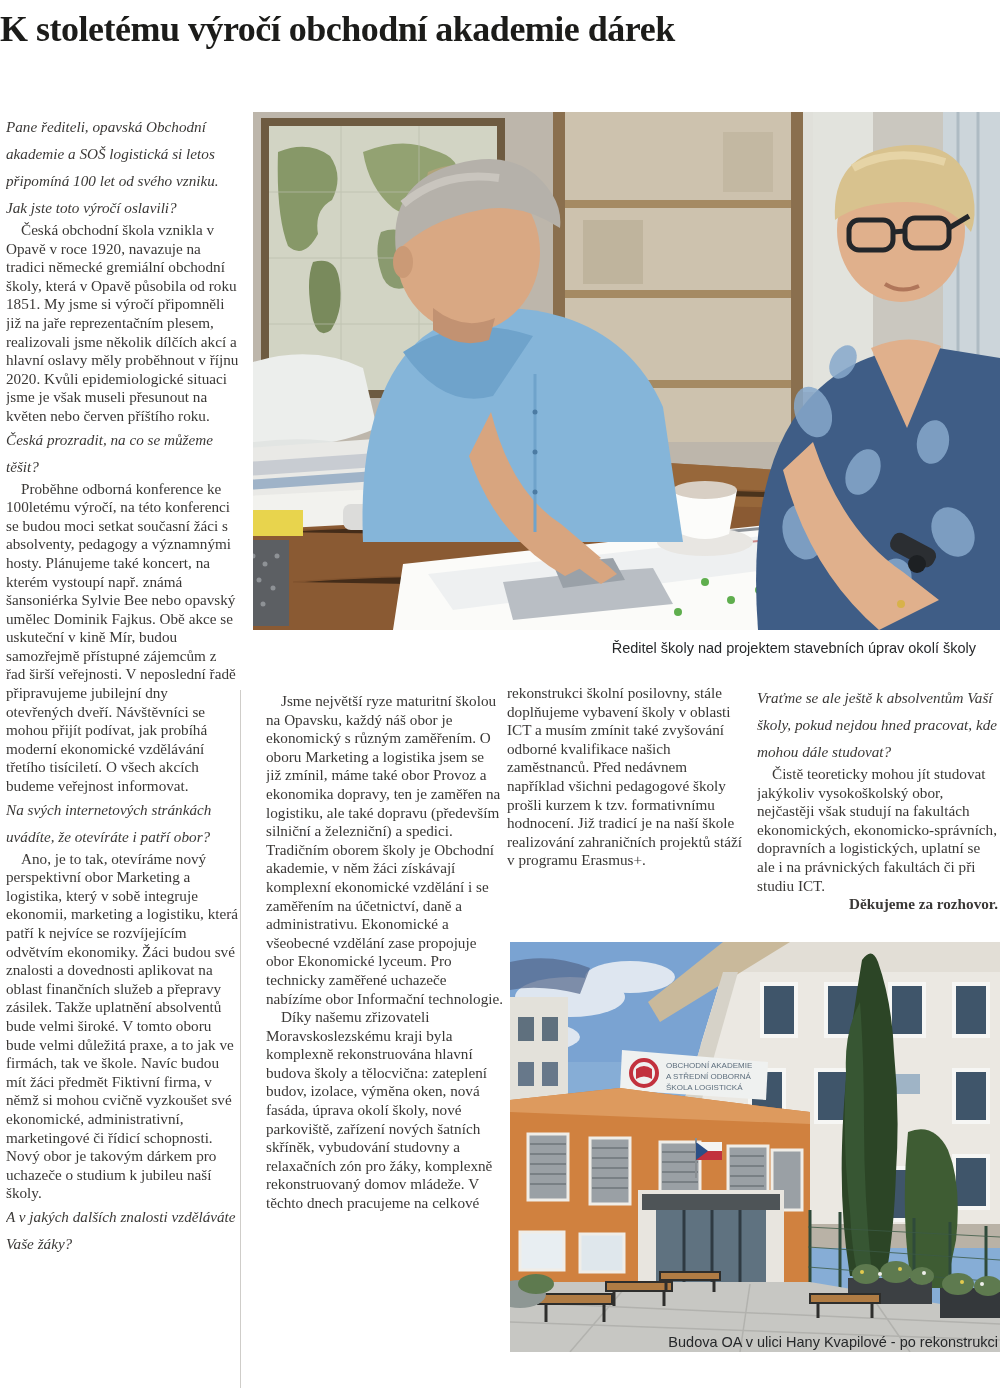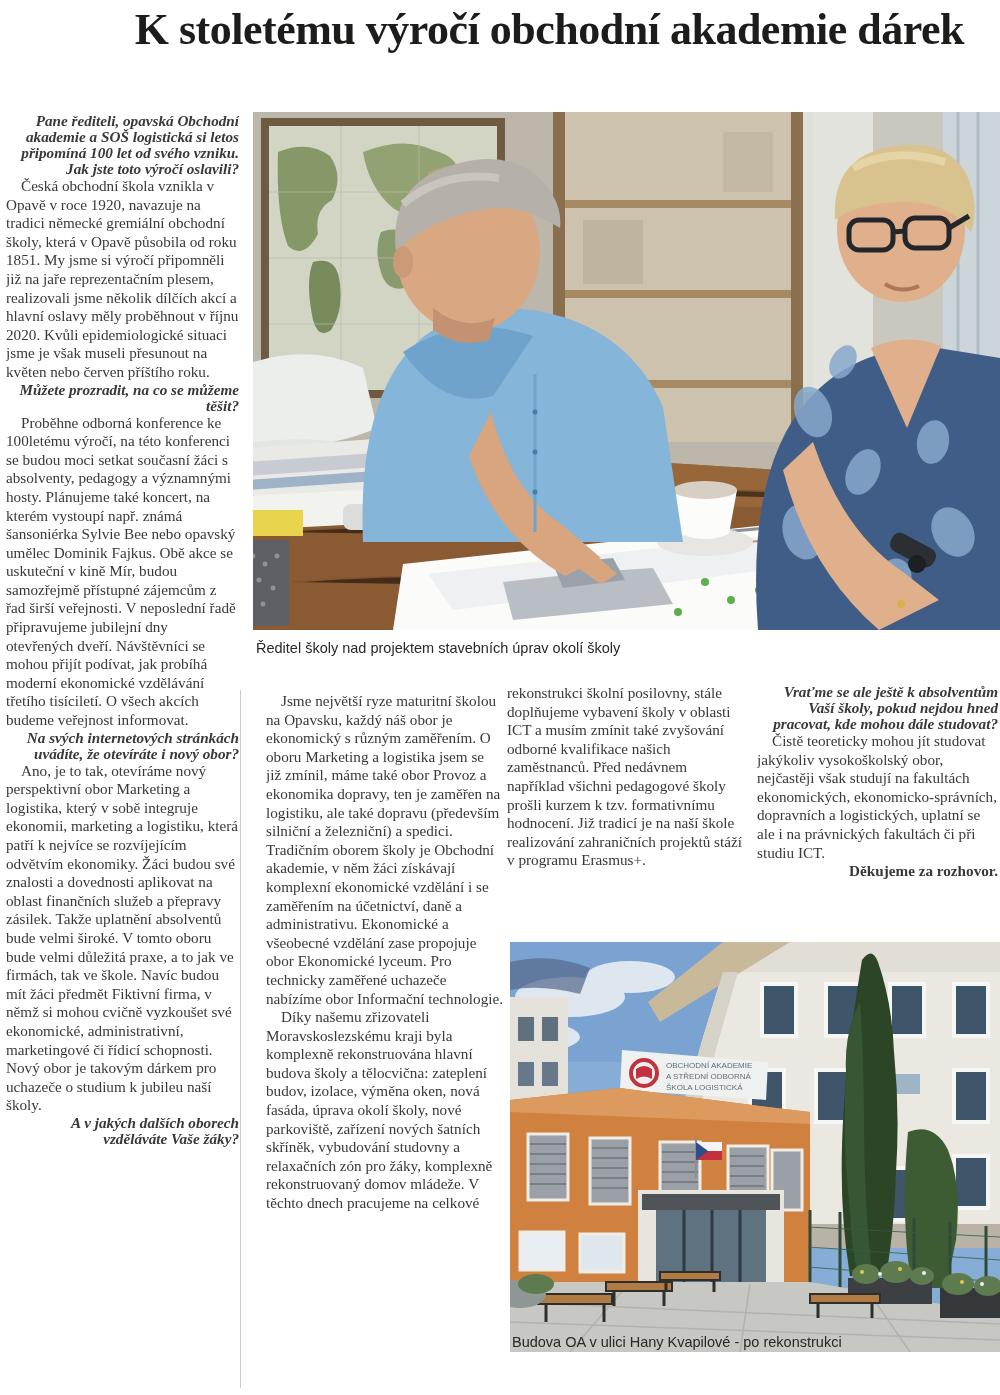--- a/index.html
+++ b/index.html
@@ -1,47 +1,47 @@
 <!DOCTYPE html>
 <html lang="cs"><head>
 <meta charset="utf-8">
 <style>
   html,body{margin:0;padding:0;background:#ffffff;}
   .page{position:relative;width:1000px;height:1395px;background:#ffffff;overflow:hidden;
         font-family:"Liberation Serif",serif;color:#3a3836;}
-  .headline{position:absolute;left:0;top:6px;width:964px;text-align:right;
-            font-weight:700;font-size:44px;line-height:47px;letter-spacing:-0.5px;color:#1c1c1a;}
+  .headline{position:absolute;left:0;top:6px;width:964px;text-align:left;
+            font-weight:700;font-size:36px;line-height:47px;letter-spacing:-0.5px;color:#1c1c1a;}
   .col{position:absolute;font-size:15.2px;line-height:18.6px;overflow:hidden;text-align:left;}
   .col p{margin:0 0 0 0;}
   .para{text-indent:15px;}
-  .q{font-weight:700;font-style:italic;margin:10px 0 2px 0;line-height:16px;text-align:right;}
+  .q{font-weight:400;font-style:italic;margin:10px 0 2px 0;line-height:27px;}
   .col .q:first-child{margin-top:0;}
   .closing{font-weight:700;text-align:right;margin-top:1px;}
-  .caption{position:absolute;font-family:"Liberation Sans",sans-serif;font-size:14.5px;color:#26282a;}
+  .caption{position:absolute;font-family:"Liberation Sans",sans-serif;font-size:14.5px;color:#26282a;text-align:right;}
   .photo{position:absolute;overflow:hidden;background:#b9b3a9;}
   .vrule{position:absolute;width:1px;background:#cfcdc9;}
   svg{display:block;}
 </style>
 </head>
 <body>
 
 <div class="page">
 
   <div class="headline">
     <div>K stoletému výročí obchodní akademie dárek</div>
   </div>
 
   <div class="col" style="left:6px;top:113px;width:233px;height:1280px;">
     <p class="q">Pane řediteli, opavská Obchodní akademie a SOŠ logistická si letos připomíná 100 let od svého vzniku. Jak jste toto výročí oslavili?</p>
     <p class="para">Česká obchodní škola vznikla v Opavě v roce 1920, navazuje na tradici německé gremiální obchodní školy, která v Opavě působila od roku 1851. My jsme si výročí připomněli již na jaře reprezentačním plesem, realizovali jsme několik dílčích akcí a hlavní oslavy měly proběhnout v říjnu 2020. Kvůli epidemiologické situaci jsme je však museli přesunout na květen nebo červen příštího roku.</p>
-    <p class="q">Můžete prozradit, na co se můžeme těšit?</p>
+    <p class="q">Česká prozradit, na co se můžeme těšit?</p>
     <p class="para">Proběhne odborná konference ke 100letému výročí, na této konferenci se budou moci setkat současní žáci s absolventy, pedagogy a významnými hosty. Plánujeme také koncert, na kterém vystoupí např. známá šansoniérka Sylvie Bee nebo opavský umělec Dominik Fajkus. Obě akce se uskuteční v kině Mír, budou samozřejmě přístupné zájemcům z řad širší veřejnosti. V neposlední řadě připravujeme jubilejní dny otevřených dveří. Návštěvníci se mohou přijít podívat, jak probíhá moderní ekonomické vzdělávání třetího tisíciletí. O všech akcích budeme veřejnost informovat.</p>
-    <p class="q">Na svých internetových stránkách uvádíte, že otevíráte i nový obor?</p>
+    <p class="q">Na svých internetových stránkách uvádíte, že otevíráte i patří obor?</p>
     <p class="para">Ano, je to tak, otevíráme nový perspektivní obor Marketing a logistika, který v sobě integruje ekonomii, marketing a logistiku, která patří k nejvíce se rozvíjejícím odvětvím ekonomiky. Žáci budou své znalosti a dovednosti aplikovat na oblast finančních služeb a přepravy zásilek. Takže uplatnění absolventů bude velmi široké. V tomto oboru bude velmi důležitá praxe, a to jak ve firmách, tak ve škole. Navíc budou mít žáci předmět Fiktivní firma, v němž si mohou cvičně vyzkoušet své ekonomické, administrativní, marketingové či řídicí schopnosti. Nový obor je takovým dárkem pro uchazeče o studium k jubileu naší školy.</p>
-    <p class="q">A v jakých dalších oborech vzděláváte Vaše žáky?</p>
+    <p class="q">A v jakých dalších znalosti vzděláváte Vaše žáky?</p>
   </div>
 
   <div class="photo" style="left:253px;top:112px;width:747px;height:518px;">
     <svg width="747" height="518" viewBox="0 0 747 518">
 
       <rect x="0" y="0" width="747" height="518" fill="#bdb6ab"></rect>
       <rect x="560" y="0" width="187" height="518" fill="#cac7bf"></rect>
 
       <rect x="430" y="0" width="190" height="280" fill="#e6e7e2" opacity="0.85"></rect>
       <rect x="690" y="0" width="57" height="518" fill="#ccd5da"></rect>

